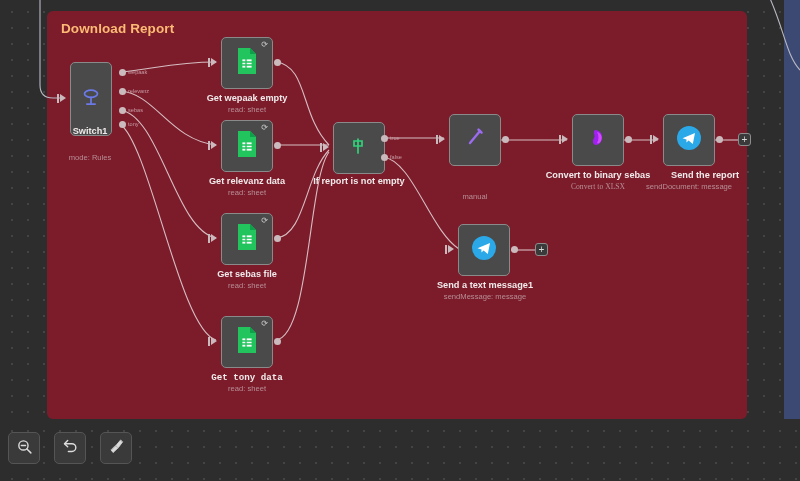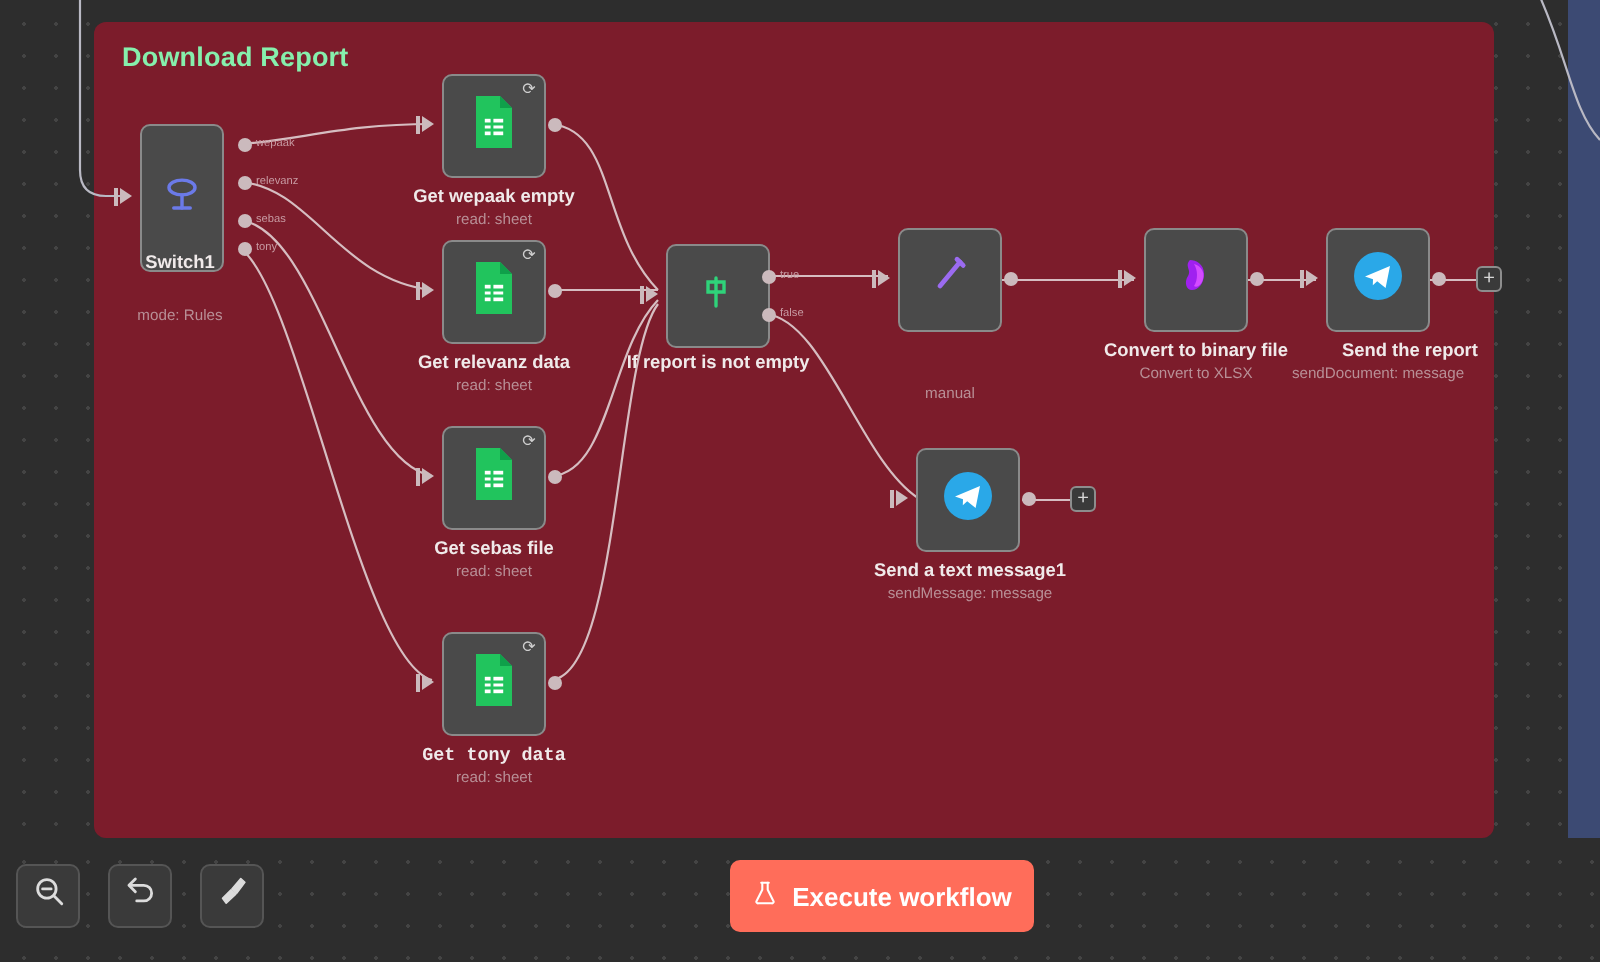--- a/index.html
+++ b/index.html
@@ -24,21 +24,21 @@
   .sticky {
     position: absolute;
     border-radius: 6px;
   }
   #sticky-download-report {
     left: 47px; top: 11px; width: 700px; height: 408px;
     background: #7c1c2b;
   }
   #sticky-download-report .sticky-title {
     position: absolute; left: 14px; top: 10px;
-    color: #86efac; font-size: 13.5px; font-weight: bold;
+    color: #fdba74; font-size: 13.5px; font-weight: bold;
     letter-spacing: 0.1px;
   }
   #sticky-right-blue {
     left: 784px; top: 0px; width: 26px; height: 419px;
     background: #3c4a73;
     border-radius: 0;
   }
 
   
   #edges {
@@ -330,22 +330,22 @@
   <div class="node" id="node-convert" style="left:572px; top:114px;">
     <span>
       <svg width="24" height="24" viewBox="0 0 24 24">
         <path d="M9 4 C12 4, 16 6, 16 11 C16 16, 13 19, 10 19 C7 19, 6 15, 8 12 C10 9, 6 7, 9 4 Z" fill="#a020f0"></path>
         <path d="M11 6 C15 7, 17 11, 15 15 C14 17, 12 18, 11 17 C13 14, 13 9, 11 6 Z" fill="#d44bff"></path>
       </svg>
     </span>
   </div>
   <div class="port-in" style="left:562px; top:135px;"></div>
   <div class="port-out" style="left:625px; top:136px;"></div>
-  <div class="node-label" style="left:545px; top:170px; width:106px;">Convert to binary file</div>
-  <div class="node-sub" style="left:545px; top:182px; width:106px;">Convert to XLSX</div>
+  <div class="node-label" style="left:545px; top:170px; width:106px;">Convert to binary sebas</div>
+  <div class="node-sub" style="left:545px; top:182px; width:106px;font-family:Liberation Serif, serif;">Convert to XLSX</div>
 
   <div class="node" id="node-send-report" style="left:663px; top:114px;">
     <span>
       <svg width="28" height="28" viewBox="0 0 28 28">
         <circle cx="14" cy="14" r="12" fill="#2aa8e8"></circle>
         <path d="M7.5 14.2 L20 9 L17.8 20 L13.6 16.6 L11.4 18.6 L11.5 15.6 Z" fill="#ffffff"></path>
       </svg>
     </span>
   </div>
   <div class="port-in" style="left:653px; top:135px;"></div>
@@ -391,23 +391,14 @@
 
   <div class="tool-btn" id="btn-tidy">
     <span>
       <svg viewBox="0 0 24 24" fill="#dcdcdc" stroke="#dcdcdc" stroke-width="1.1" stroke-linecap="round" stroke-linejoin="round">
         <path d="M17.5 3.2 L11.2 10.6 L14.6 13.6 L20.4 5.8 Z"></path>
         <path d="M10.6 11.2 L14 14.2 L7.2 20.6 L4.6 17.2 Z" fill="#dcdcdc"></path>
       </svg>
     </span>
   </div>
 
-  <button id="execute-workflow-button">
-    <span>
-      <svg viewBox="0 0 24 24" fill="none" stroke="#ffffff" stroke-width="1.9" stroke-linecap="round" stroke-linejoin="round">
-        <path d="M9.5 2.5 L9.5 9 L4.5 19 A1.5 1.5 0 0 0 6 21.5 H18 A1.5 1.5 0 0 0 19.5 19 L14.5 9 L14.5 2.5"></path>
-        <path d="M8.5 2.5 H15.5"></path>
-      </svg>
-    </span>
-    <span>Execute workflow</span>
-  </button>
 
 </div>
 
 </body></html>

